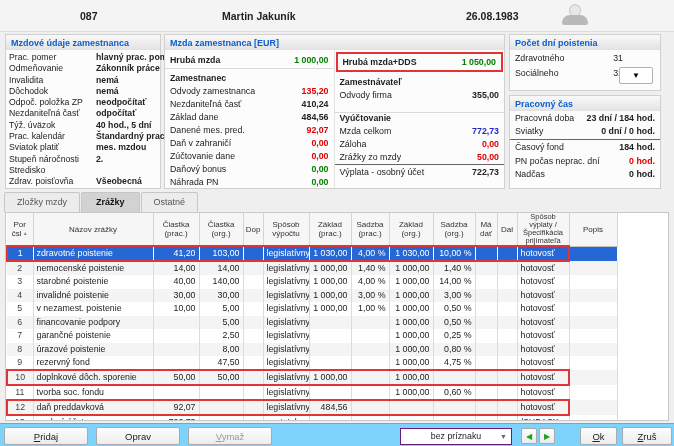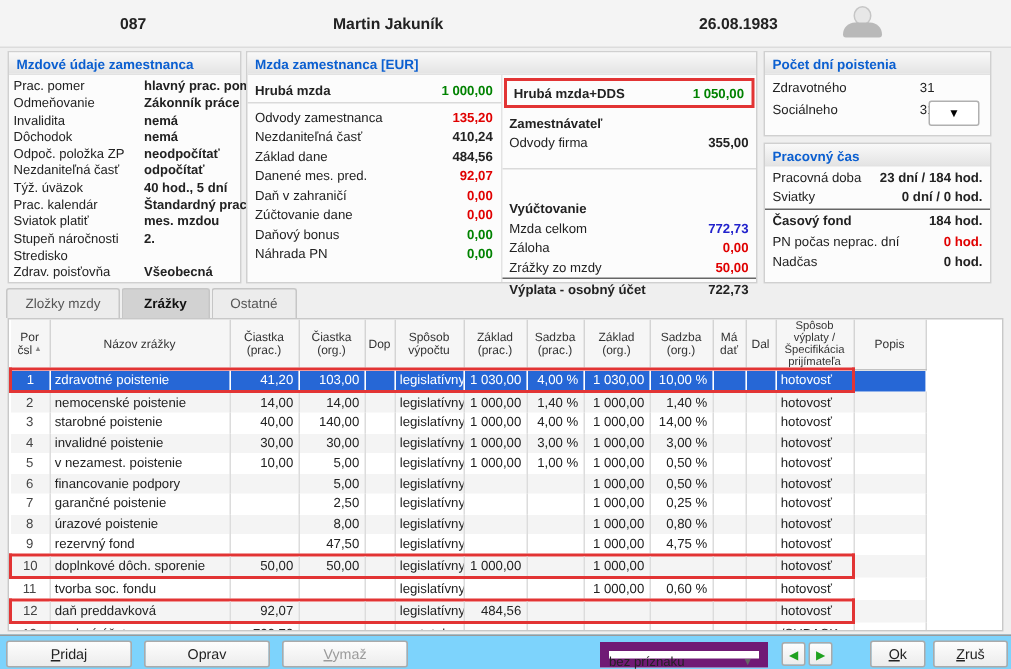--- a/index.html
+++ b/index.html
@@ -36,23 +36,23 @@
   
   .mid-cols{display:flex;height:138px}
   .mid-col{width:50%;padding:2px 0;font-size:8.8px}
   .mid-col.lft{border-right:1px solid #e3e3e3}
   .mid-col .kv-row{padding:1.5px 5px}
   .mid-col .kv-label{flex:1}
   .kv-row.head{font-weight:bold;padding:3px 5px;border-bottom:1px solid #dadada;margin-bottom:2px}
   .kv-row.head .kv-label{flex:1}
   .kv-row.head.redbox{border:2px solid #e23434;margin:0 1px 3px}
   .group-label{font-weight:bold;padding:2px 5px 1px}
-  .gl2{border-top:1px solid #dadada;margin-top:11px;padding-top:21px}
+  .gl2{border-top:1px solid #dadada;margin-top:11px;padding-top:0}
   .kv-row.total{border-top:1px solid #666;margin-top:1px}
-  .kv-row.total .kv-label{font-weight:bold}
+  .kv-row.total .kv-label{font-weight:normal}
 
   
   .ins .kv-row{padding:2.5px 5px;font-size:8.8px}
   .ins .kv-label{width:82px;flex:none}
   .ins .kv-val{width:26px;text-align:right;font-weight:normal}
   .dd-btn{position:absolute;right:7px;top:32px;width:34px;height:17px;background:#fff;border:1px solid #b0b0b0;border-radius:2px;font-size:8px;line-height:13px;cursor:pointer}
 
   
   .time .kv-row{padding:1.8px 5px;font-size:8.8px}
   .time .kv-label{flex:1}
@@ -83,21 +83,21 @@
 
   
   .footer{position:absolute;left:0;top:423px;width:674px;height:23px;background:#7dd3fc;border-top:1px solid #9a9a9a}
   .btn{position:absolute;top:3px;height:18px;background:linear-gradient(#fdfdfd,#ececec);border:1px solid #aaa;border-radius:2px;font-size:9.5px;font-family:"Liberation Sans",sans-serif;cursor:pointer;color:#222}
   .btn span{display:block;line-height:15px}
   .uf span::first-letter{text-decoration:underline}
   .btn:disabled,.btn.disabled{color:#9b9b9b}
   .b-add{left:4px;width:84px}.b-edit{left:96px;width:84px}.b-del{left:188px;width:84px}
   .b-ok{left:580px;width:37px}.b-cancel{left:622px;width:50px}
   .status-label{position:absolute;left:340px;top:23px;font-size:10px}
-  .status-dd{position:absolute;left:400px;top:4px;width:112px;height:17px;background:#fff;border:6px solid #701a75;font-size:8.8px;line-height:15px;cursor:pointer}
+  .status-dd{position:absolute;left:400px;top:4px;width:112px;height:17px;background:#fff;border:1px solid #701a75;font-size:8.8px;line-height:15px;text-align:center;cursor:pointer}
   .status-dd .caret{position:absolute;right:4px;top:0;font-size:7px;color:#666}
   .nav-btn{position:absolute;top:4px;width:16px;height:16px;background:linear-gradient(#fdfdfd,#ececec);border:1px solid #aaa;border-radius:2px;font-size:8px;color:#1fa21f;line-height:13px;cursor:pointer;padding:0}
   .b-prev{left:521px}.b-next{left:539px}
 </style>
 </head>
 <body>
 
 <div>
 
   <div class="topbar">
@@ -165,20 +165,21 @@
   </div>
 
   <div class="panel p-mid">
     <div class="panel-header">Mzda zamestnanca [EUR]</div>
     <div class="mid-cols">
       <div class="mid-col lft">
         <div class="kv-row head">
           <span class="kv-label">Hrubá mzda</span>
           <span class="kv-val green">1 000,00</span>
         </div>
+        <div class="group-label">Zamestnanec</div>
         <div>
             <div class="kv-row">
               <span class="kv-label">Odvody zamestnanca</span>
               <span class="kv-val red">135,20</span>
             </div>
             <div class="kv-row">
               <span class="kv-label">Nezdaniteľná časť</span>
               <span class="kv-val">410,24</span>
             </div>
             <div class="kv-row">

